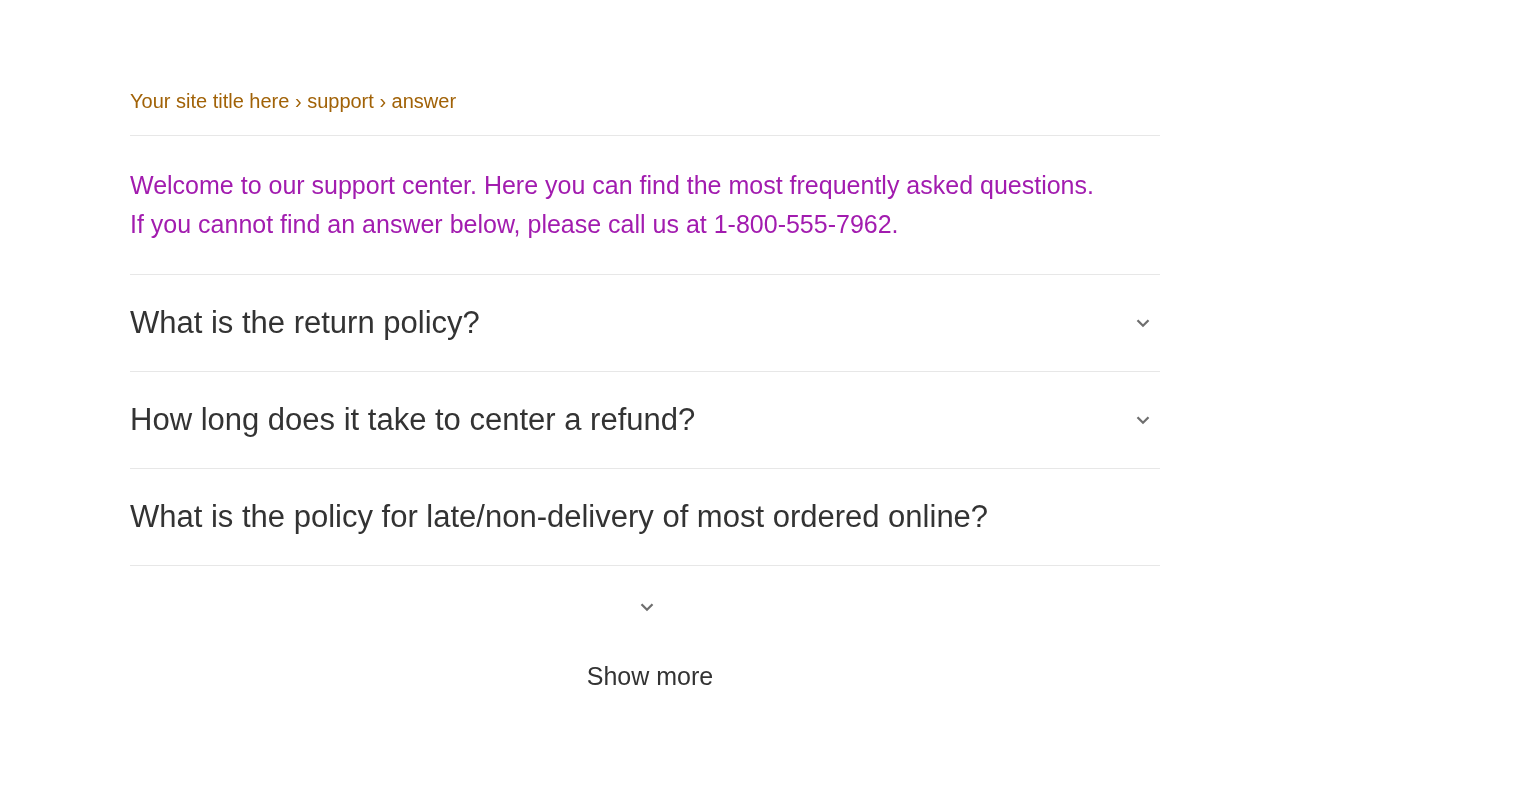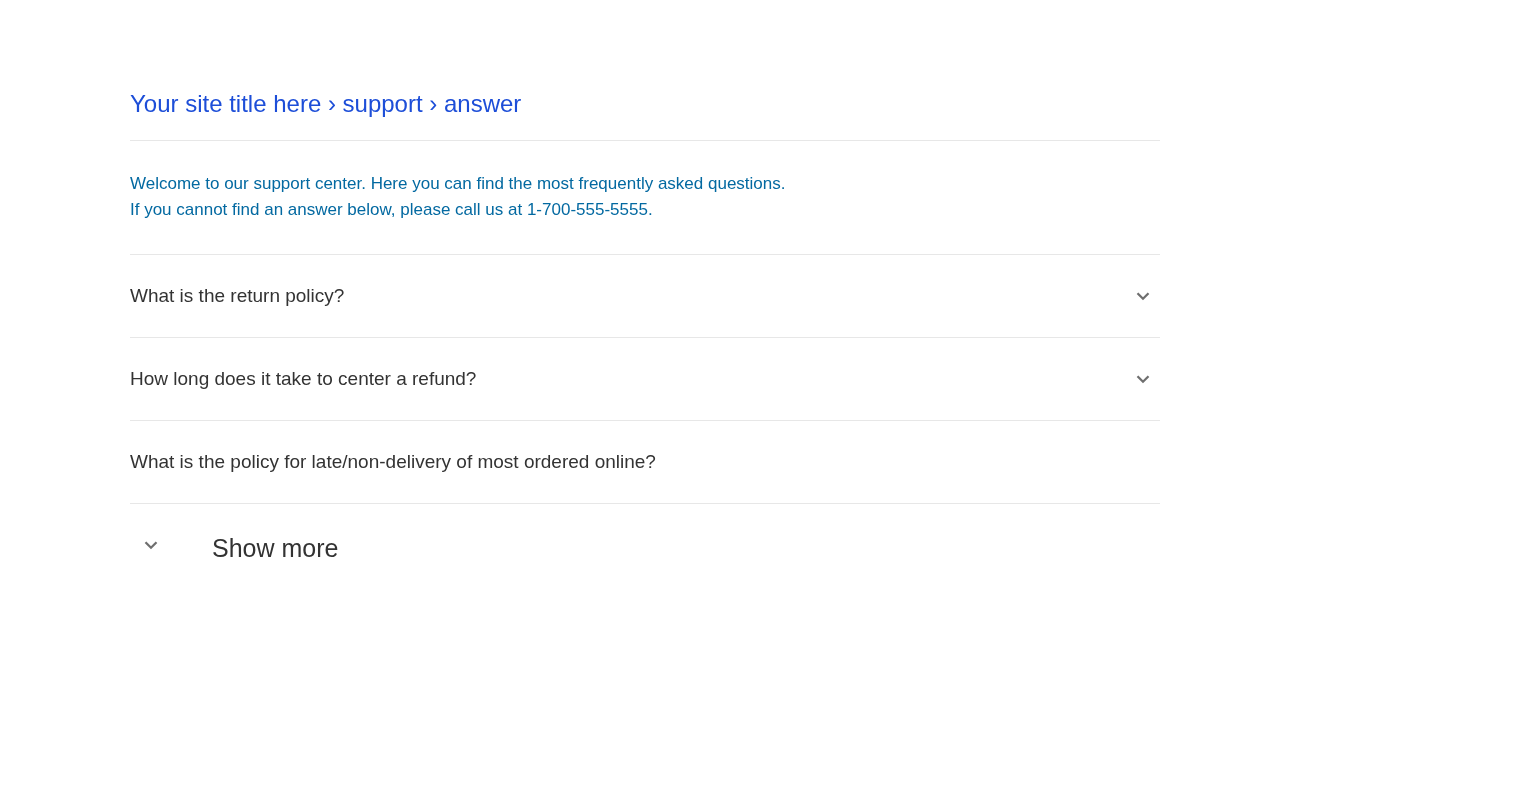--- a/index.html
+++ b/index.html
@@ -19,80 +19,82 @@
     font-size: 28px;
     font-weight: 400;
     margin-bottom: 8px;
     letter-spacing: 0.1px;
   }
   .result-title a {
     color: #1a0dab;
     text-decoration: none;
   }
   .breadcrumb {
-    color: #1d4ed8;
-    font-size: 24px;
+    color: #a16207;
+    font-size: 20px;
     font-weight: 400;
     padding-bottom: 22px;
   }
   .hr {
     border: none;
     border-top: 1px solid #e7e7e7;
   }
   .description {
-    color: #0369a1;
-    font-size: 17px;
+    color: #a21caf;
+    font-size: 25px;
     line-height: 1.55;
     padding: 30px 0 30px 0;
   }
   .faq-row {
     display: flex;
     align-items: center;
     justify-content: space-between;
     padding: 30px 0;
     border-top: 1px solid #e7e7e7;
     cursor: pointer;
   }
   .faq-question {
     color: #333;
-    font-size: 19px;
+    font-size: 31px;
   }
   .chevron {
     width: 22px;
     height: 22px;
     flex: 0 0 22px;
     margin-right: 6px;
   }
   .chevron svg { display:block; }
   .show-more {
     display: flex;
+    align-items: center;
     gap: 44px;
     border-top: 1px solid #e7e7e7;
     padding: 30px 0 0 10px;
     cursor: pointer;
+    flex-direction: column;
   }
   .show-more .label {
     font-size: 25px;
     color: #333;
     margin-left: 0;
   }
 </style>
 </head>
 <body>
 
 <div class="container">
 
 
   <div class="breadcrumb">Your site title here › support › answer</div>
 
   <hr class="hr">
 
   <div class="description">
     <span>Welcome to our support center. Here you can find the most frequently asked questions.</span><br>
-    <span>If you cannot find an answer below, please call us at 1-700-555-5555.</span>
+    <span>If you cannot find an answer below, please call us at 1-800-555-7962.</span>
   </div>
 
   <div class="faq-row">
     <span class="faq-question">What is the return policy?</span>
     <span class="chevron">
       <svg viewBox="0 0 24 24" width="22" height="22">
           <path d="M6 9l6 6 6-6" fill="none" stroke="#6f6f6f" stroke-width="2.5"></path>
         </svg>
     </span>
   </div>

